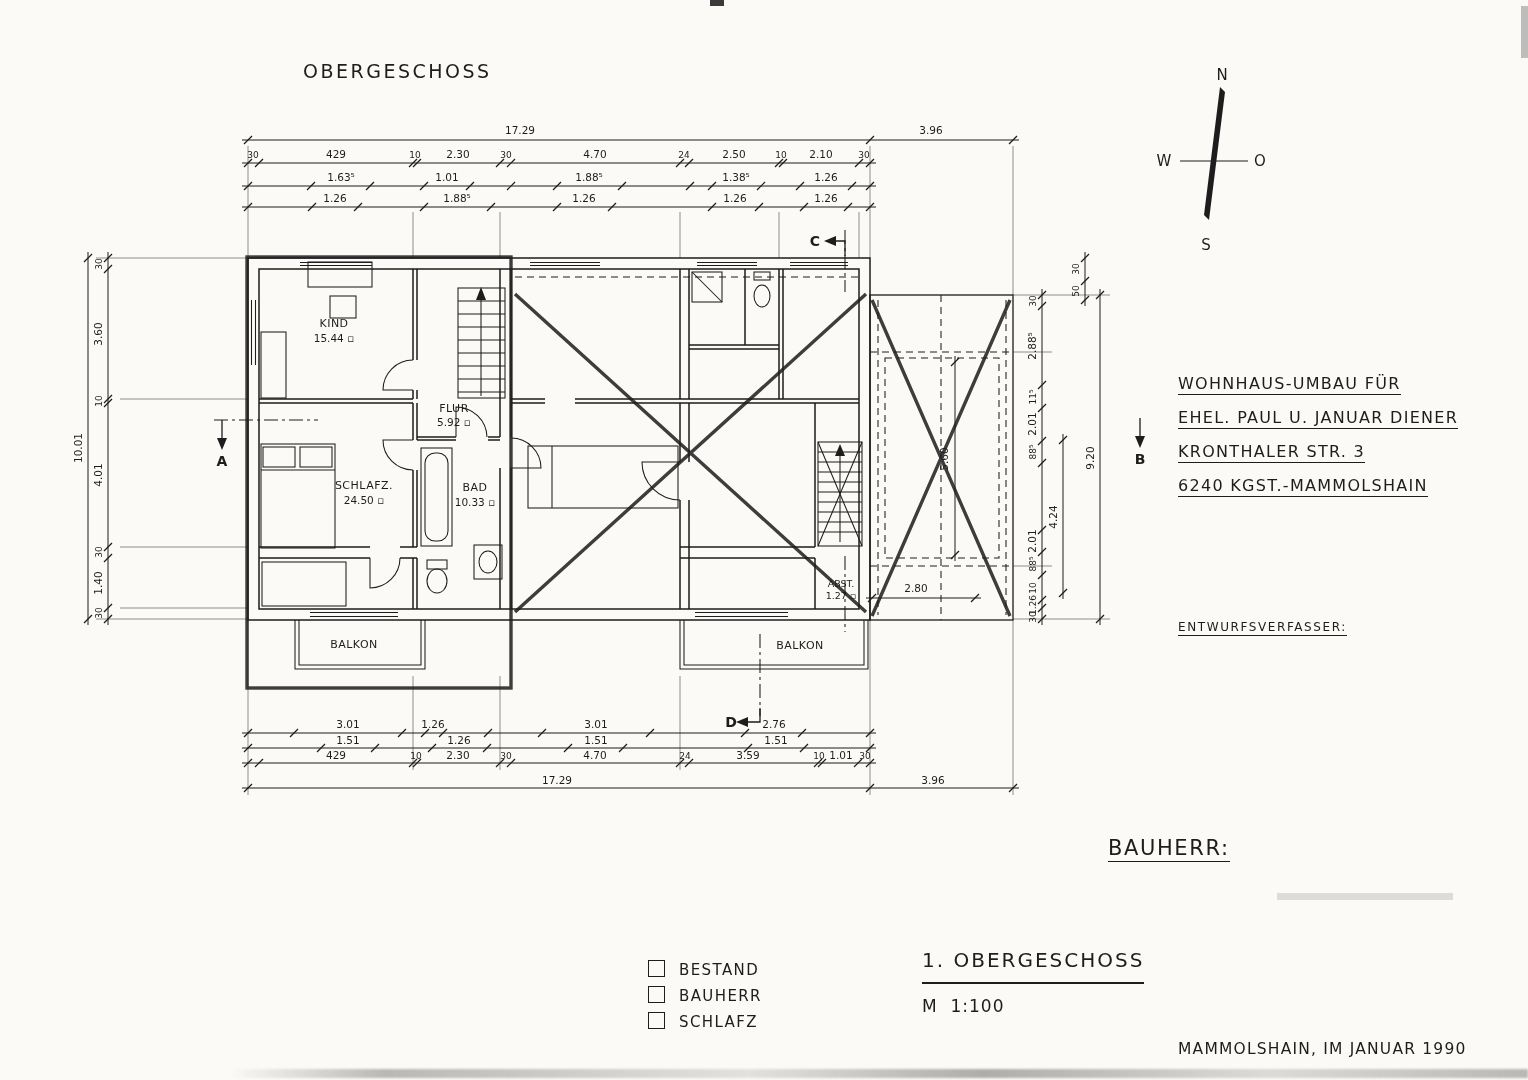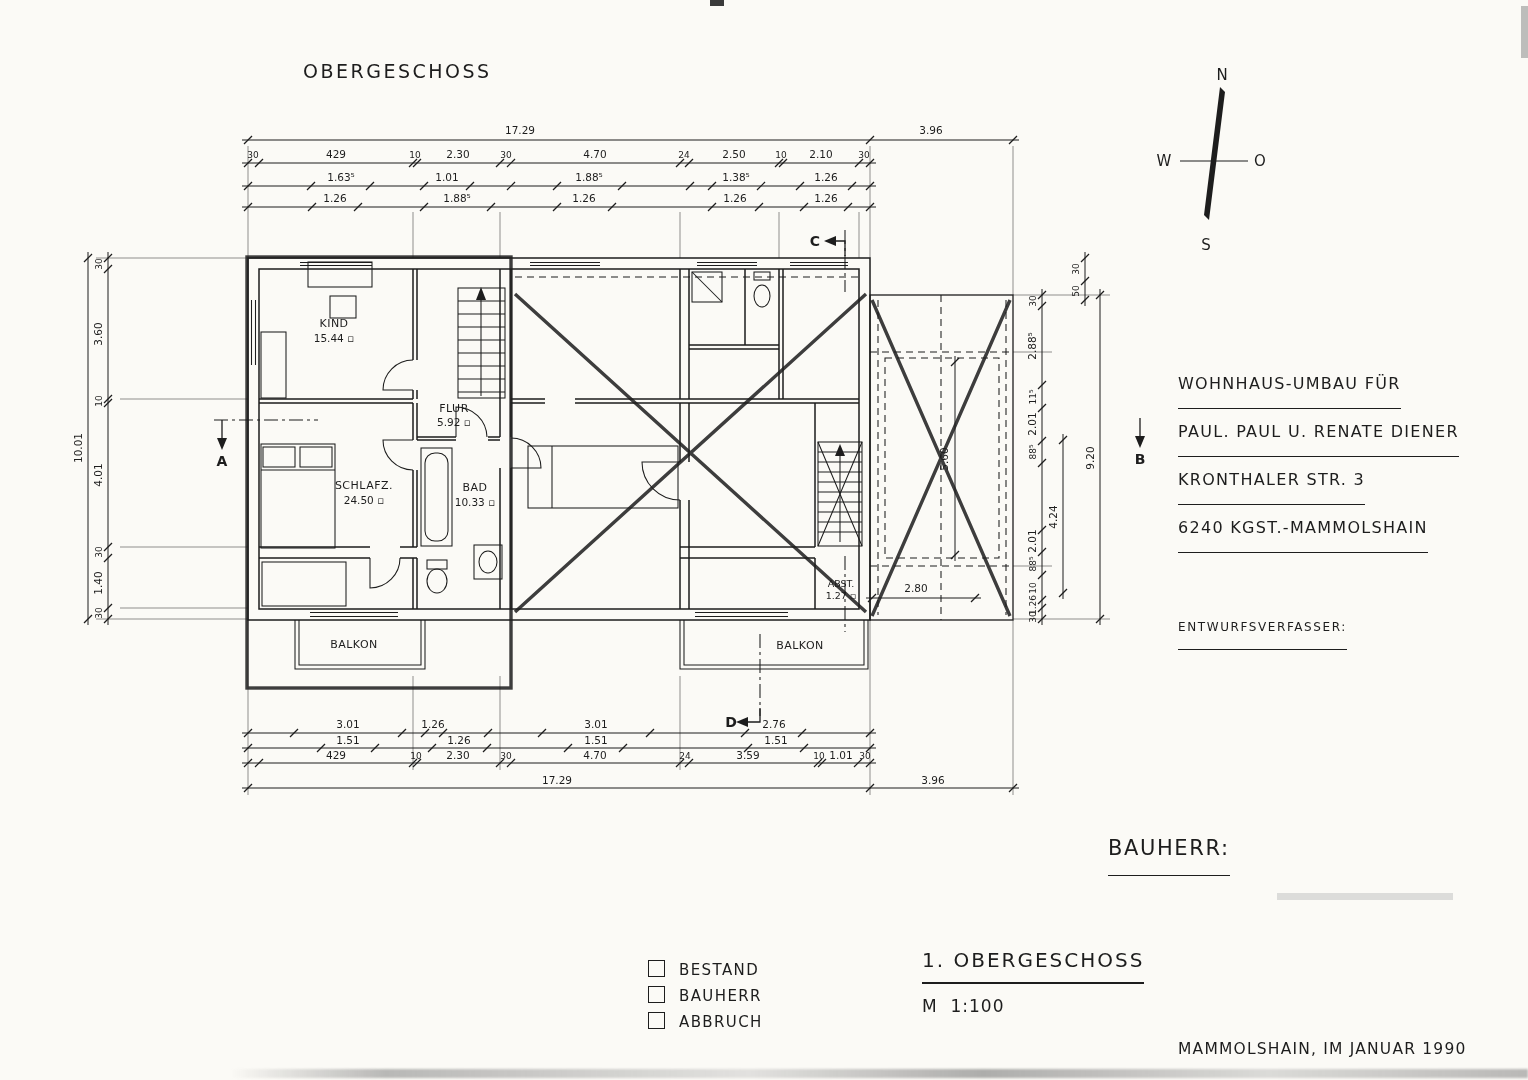--- a/index.html
+++ b/index.html
@@ -4,21 +4,21 @@
 <style>
   html,body{margin:0;padding:0}
   body{
     width:1528px;height:1080px;position:relative;overflow:hidden;
     background:#fbfaf6;color:#1d1d1d;
     font-family:"DejaVu Sans", sans-serif;
   }
   
   .dtitle{position:absolute;left:303px;top:60px;font-size:19px;letter-spacing:2.5px}
   .info{position:absolute;left:1178px;top:374px;font-size:16px;letter-spacing:1.3px}
-  .uline{display:table;border-bottom:1.6px solid #1d1d1d;padding-bottom:15px;white-space:nowrap}
+  .uline{display:table;border-bottom:1.6px solid #1d1d1d;padding-bottom:1px;white-space:nowrap}
   .info .uline{margin-bottom:13px}
   .h-entwurf{position:absolute;left:1178px;top:620px;font-size:12px;letter-spacing:1.6px}
   .h-bauherr{position:absolute;left:1108px;top:836px;font-size:21px;letter-spacing:1.6px}
   .place-date{position:absolute;left:1178px;top:1040px;font-size:15.5px;letter-spacing:1.2px;white-space:nowrap}
   .legend{position:absolute;left:648px;top:960px}
   .legend-row{margin-bottom:7px;font-size:15px;letter-spacing:1.4px;white-space:nowrap}
   .cb{width:15px;height:15px;border:1.6px solid #1d1d1d;display:inline-block;margin-right:14px;vertical-align:-2px;background:transparent}
   .ftitle{position:absolute;left:922px;top:948px;font-size:20px;letter-spacing:2px;border-bottom:2px solid #1d1d1d;padding-bottom:10px;display:table;white-space:pre}
   .fscale{position:absolute;left:922px;top:996px;font-size:17px;letter-spacing:1px;white-space:pre}
   
@@ -423,42 +423,42 @@
     <rect x="247" y="257" width="264" height="431"></rect>
     <path d="M515,294 L866,612 M515,612 L866,294"></path>
     <path d="M872,300 L1010,616 M872,616 L1010,300"></path>
   </g>
 </svg>
 
 <div class="dtitle">OBERGESCHOSS</div>
 
 <div class="info">
   <div class="uline">WOHNHAUS-UMBAU FÜR</div>
-  <div class="uline">PAUL. PAUL U. RENATE DIENER</div>
+  <div class="uline">EHEL. PAUL U. JANUAR DIENER</div>
   <div class="uline">KRONTHALER STR. 3</div>
   <div class="uline">6240 KGST.-MAMMOLSHAIN</div>
 </div>
 
 <div class="h-entwurf">
   <span class="uline">ENTWURFSVERFASSER:</span>
 </div>
 <div class="h-bauherr">
   <span class="uline">BAUHERR:</span>
 </div>
 <div class="place-date">MAMMOLSHAIN, IM JANUAR 1990</div>
 
 <div class="legend">
   <div class="legend-row">
     <span class="cb"></span><span>BESTAND</span>
   </div>
   <div class="legend-row">
     <span class="cb"></span><span>BAUHERR</span>
   </div>
   <div class="legend-row">
-    <span class="cb"></span><span>ABBRUCH</span>
+    <span class="cb"></span><span>SCHLAFZ</span>
   </div>
 </div>
 
 <div class="ftitle">1. OBERGESCHOSS</div>
 <div class="fscale">M  1:100</div>
 
 <div class="smudge"></div>
 <div class="ticktop"></div>
 <div class="edge-r"></div>
 <div class="faint-line"></div>

